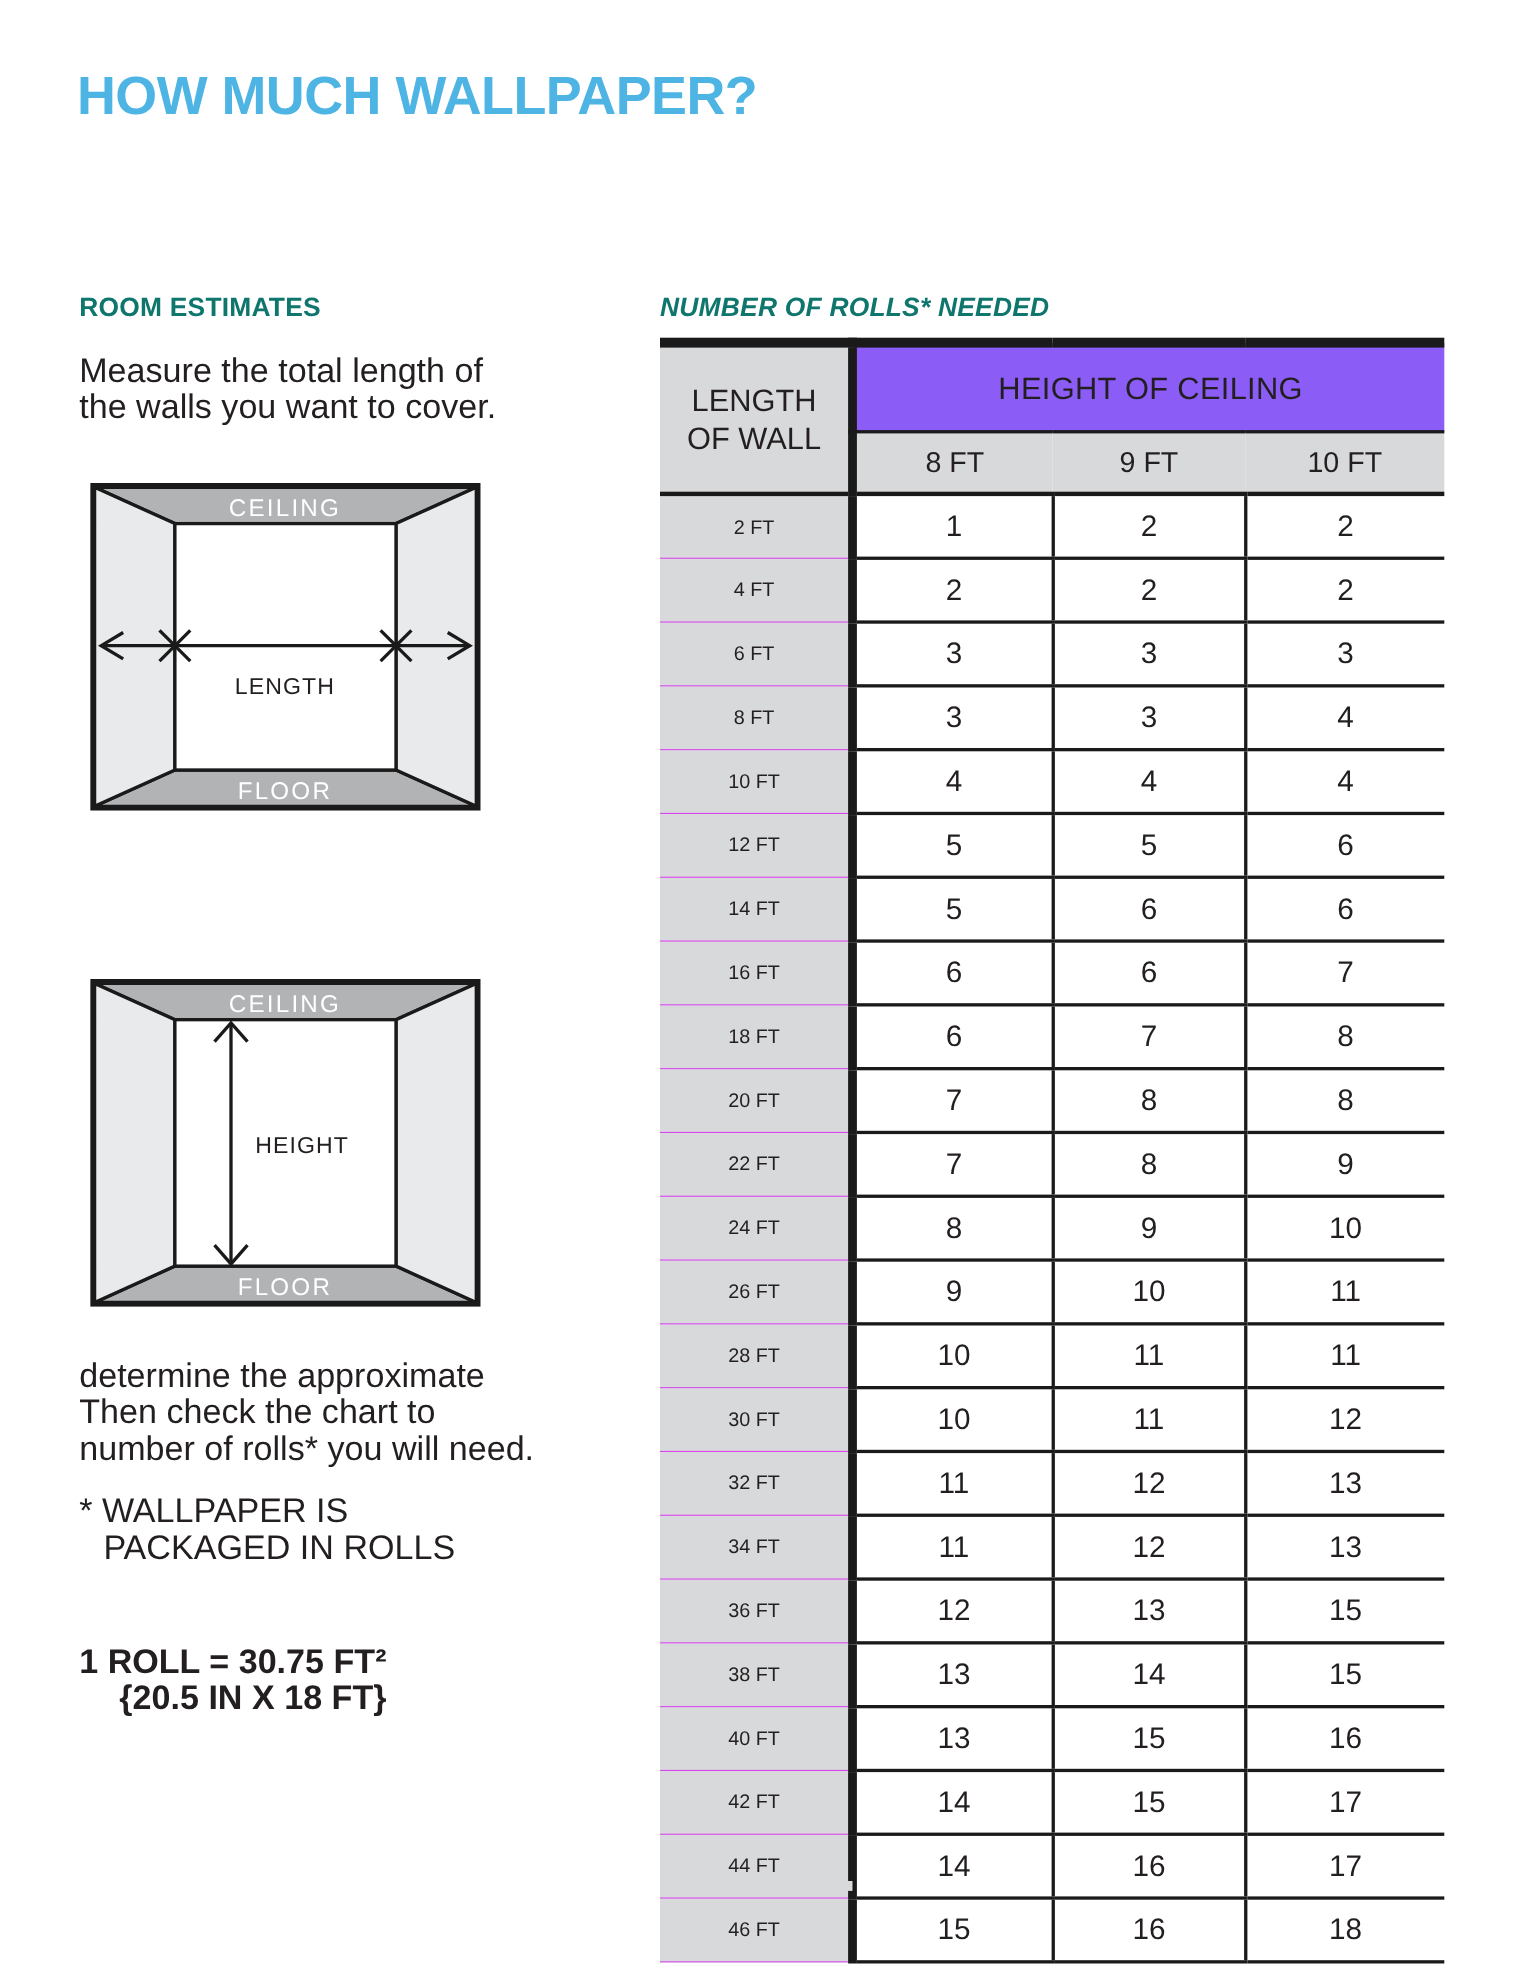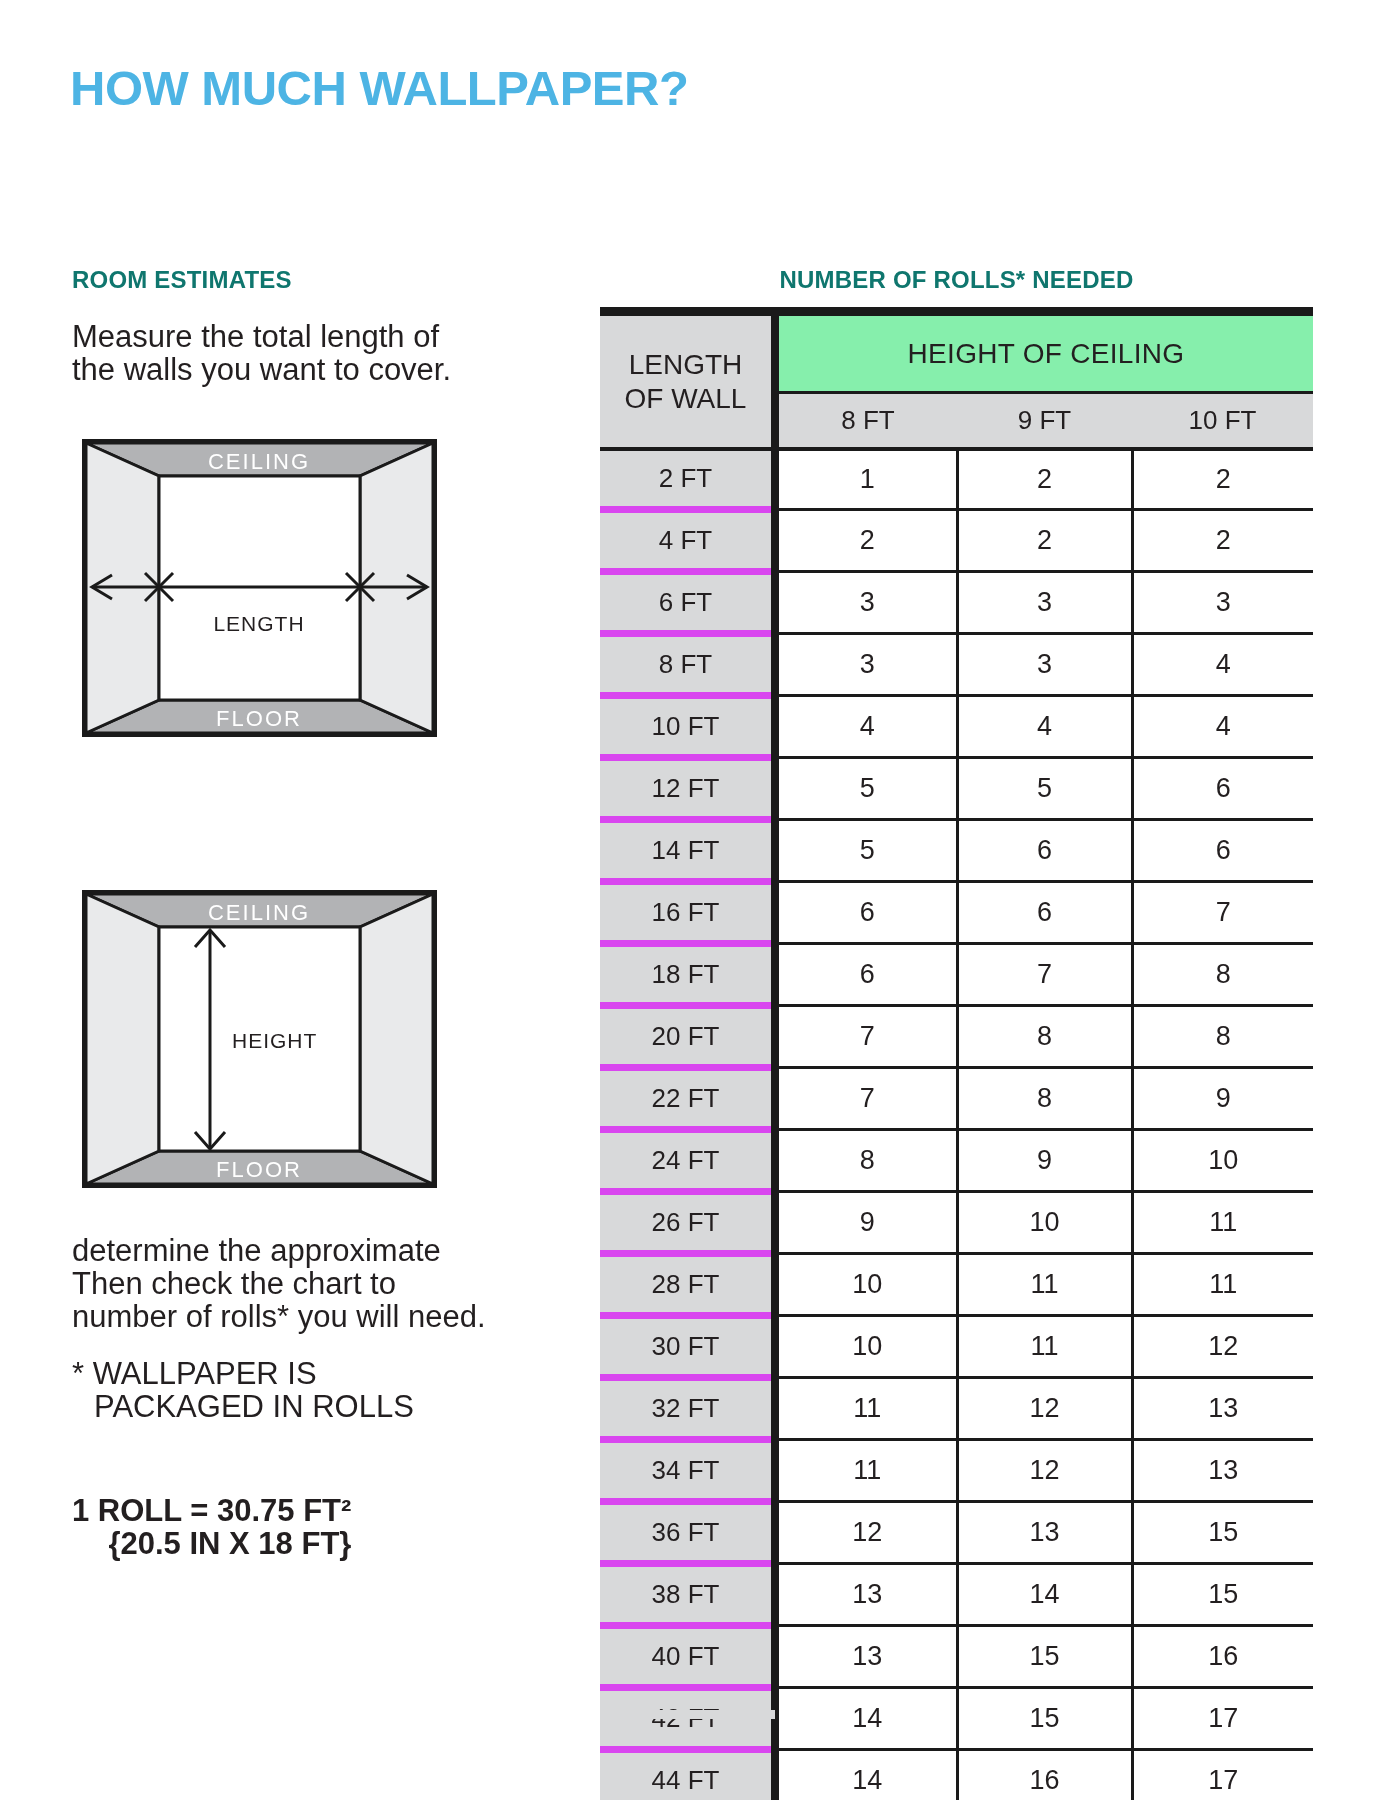--- a/index.html
+++ b/index.html
@@ -10,21 +10,21 @@
   .abs{position:absolute;}
   
   .main-title{
     left:70px;top:60px;font-size:49px;font-weight:700;color:#4db4e4;
     letter-spacing:-0.5px;white-space:nowrap;
   }
   .section-heading{
     font-size:24px;font-weight:700;color:#0f766e;letter-spacing:0.2px;white-space:nowrap;
   }
   .left-heading{left:72px;top:266px;}
-  .table-heading{left:600px;top:266px;width:713px;text-align:center;}
+  .table-heading{left:600px;top:266px;width:713px;font-style:italic;}
   
   .para{left:72px;font-size:31px;line-height:33px;color:#231f20;}
   .para span{display:block;}
   .p1{top:320px;}
   .p2{top:780px;}
   .p3{top:1234px;}
   .note{top:1357px;font-weight:400;}
   .note .indent{margin-left:22px;}
   .rollinfo{top:1494px;font-weight:700;text-align:right;}
   
@@ -43,30 +43,30 @@
   .rolls-table col.c2{width:175px;}
   .rolls-table col.c3{width:181px;}
   .rolls-table th,.rolls-table td{
     padding:0;text-align:center;vertical-align:middle;font-weight:400;
   }
   .corner-cell{
     background:#d8d9da;border-right:8px solid #1a1a1a;border-bottom:4px solid #1a1a1a;
     font-size:28px;font-weight:700;line-height:34px;
   }
   .group-cell{
-    background:#86efac;border-bottom:3px solid #1a1a1a;height:75px;
+    background:#8b5cf6;border-bottom:3px solid #1a1a1a;height:75px;
     font-size:28px;font-weight:700;letter-spacing:0.3px;
   }
   .sub-cell{
     background:#d8d9da;border-bottom:4px solid #1a1a1a;height:53px;
     font-size:26px;font-weight:700;
   }
   .row-label{
-    background:#d8d9da;border-right:8px solid #1a1a1a;border-bottom:7px solid #d946ef;
-    font-size:26px;font-weight:700;height:55px;
+    background:#d8d9da;border-right:8px solid #1a1a1a;border-bottom:1px solid #d946ef;
+    font-size:18px;font-weight:700;height:55px;
   }
   .val-cell{
     background:#ffffff;border-bottom:3px solid #1a1a1a;font-size:27px;height:55px;
   }
   .val-cell.sep{border-left:3px solid #1a1a1a;}
   .table-foot-tab{left:600px;top:1710px;width:175px;height:9px;background:#d8d9da;}
   
   .svg-band-label{
     font-family:"Liberation Sans",sans-serif;font-size:22px;font-weight:400;
     fill:#ffffff;letter-spacing:2px;

